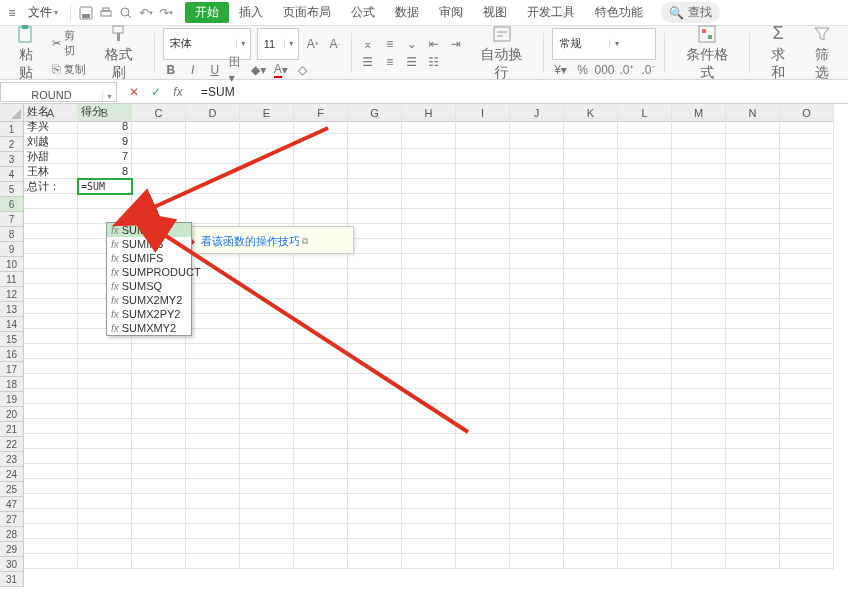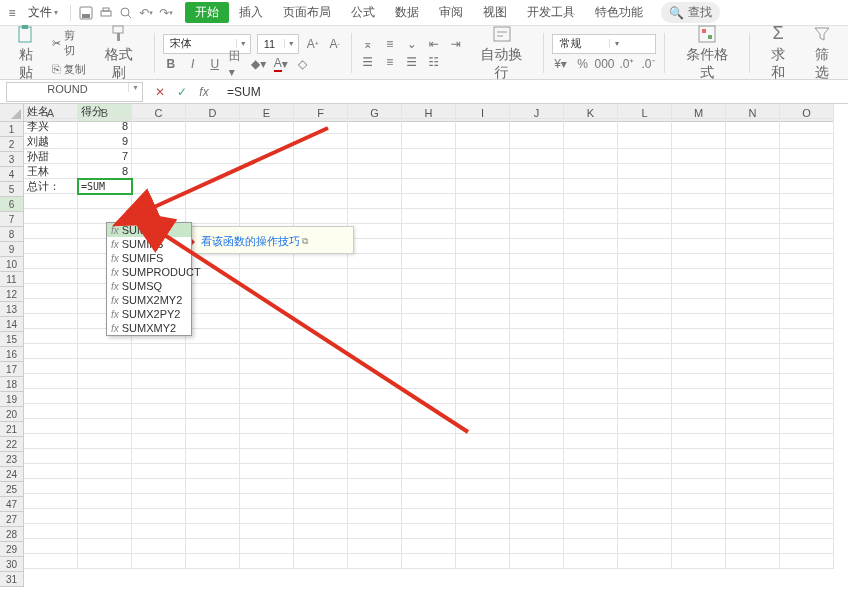--- a/index.html
+++ b/index.html
@@ -19,29 +19,29 @@
   
   
   .ribbon { height: 54px; background: #f7f7f7; border-bottom: 1px solid #d8d8d8; display: flex; align-items: center; padding: 0 6px; gap: 4px; }
   .ribbon-group { display: flex; flex-direction: column; gap: 2px; }
   .ribbon-big { display: flex; flex-direction: column; align-items: center; padding: 2px 6px; color: #666; gap: 2px; }
   .ribbon-big .icon { width: 20px; height: 20px; }
   .ribbon-big .lbl { font-size: 14px; text-align: center; }
   .ribbon-row { display: flex; align-items: center; gap: 6px; }
   .ribbon-btn { display: flex; align-items: center; gap: 3px; color: #666; font-size: 11px; padding: 1px 2px; }
   .ribbon-sep { width: 1px; height: 40px; background: #ddd; margin: 0 4px; }
-  .combo { display: flex; align-items: center; border: 1px solid #ccc; background: #fff; height: 20px; font-size: 11px; }
+  .combo { display: flex; align-items: center; border: 1px solid #ccc; background: #fff; height: 32px; font-size: 11px; }
   .combo .txt { padding: 0 6px; min-width: 56px; }
   .combo .arr { width: 14px; text-align: center; color: #777; border-left: 1px solid #ddd; font-size: 8px; }
   .icon-row { display: flex; gap: 6px; align-items: center; }
   .ic { width: 16px; height: 16px; display: flex; align-items: center; justify-content: center; color: #777; font-size: 12px; }
   
   
   .formula-bar { height: 24px; border-bottom: 1px solid #d0d0d0; display: flex; align-items: center; }
-  .namebox { width: 137px; height: 20px; border: 1px solid #ccc; display: flex; align-items: flex-start; margin-left: 6px; }
+  .namebox { width: 117px; height: 20px; border: 1px solid #ccc; display: flex; align-items: flex-end; }
   .namebox .nb-text { flex: 1; text-align: center; font-size: 11px; color: #555; }
   .namebox .nb-arr { width: 14px; font-size: 8px; color: #888; text-align: center; border-left: 1px solid #ddd; }
   .fb-btns { display: flex; gap: 8px; padding: 0 10px; color: #888; align-items: center; }
   .fb-btn { width: 14px; text-align: center; }
   .fb-cancel { color: #c0504d; }
   .fb-accept { color: #4a7; }
   .fx { font-style: italic; color: #777; }
   .formula-input { flex: 1; padding: 0 6px; font-size: 12px; color: #333; }
   
   

